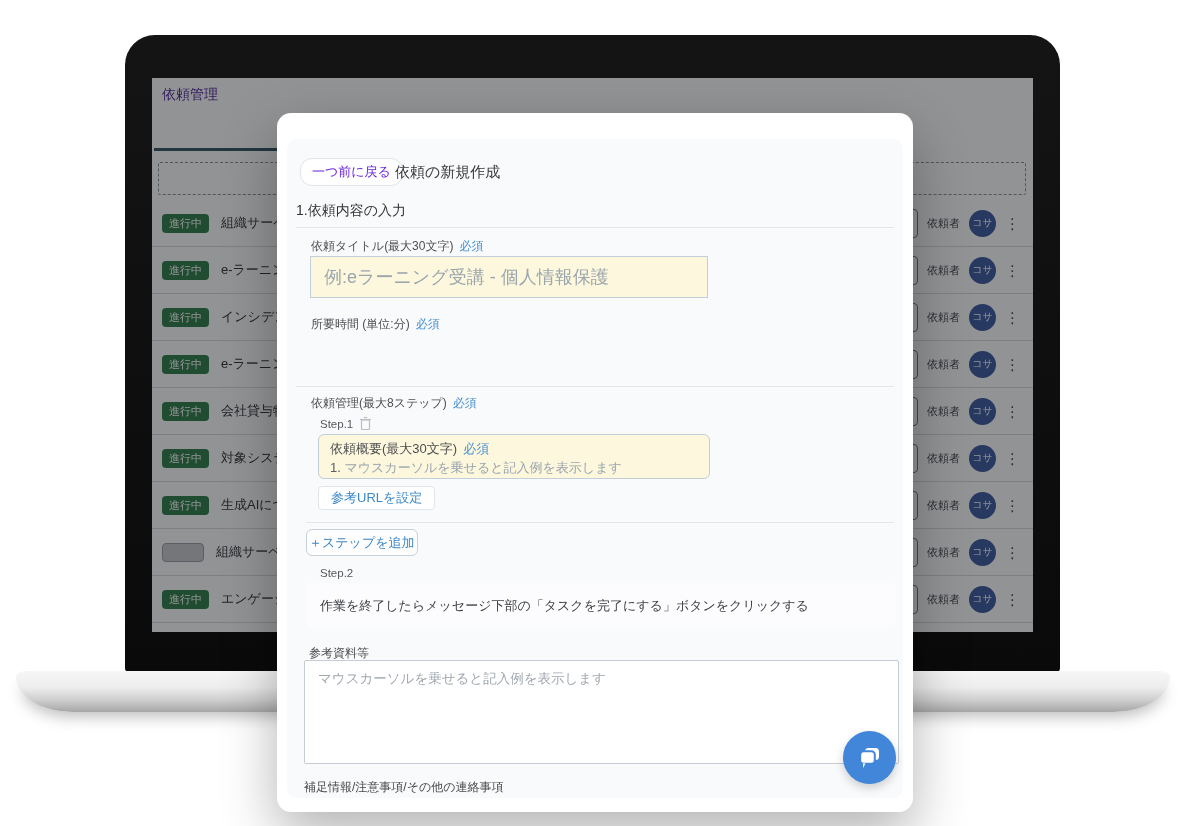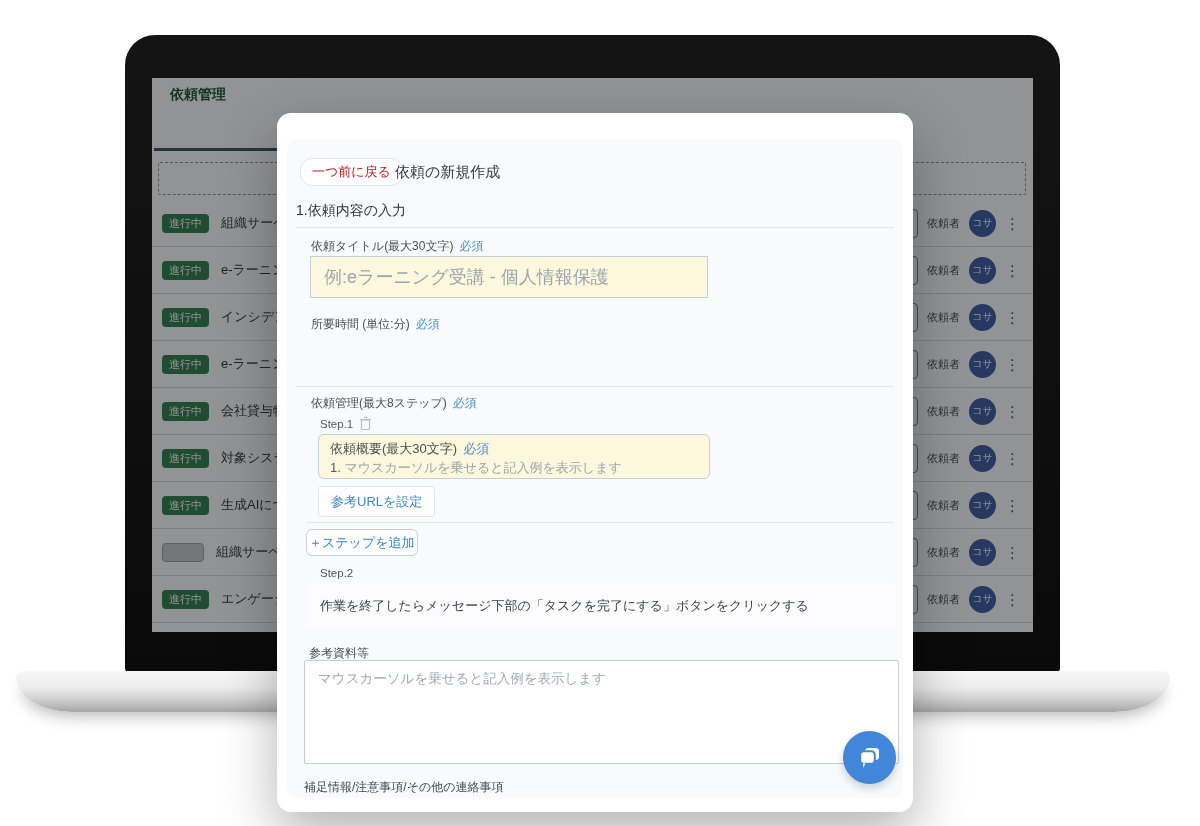--- a/index.html
+++ b/index.html
@@ -12,21 +12,21 @@
     background:linear-gradient(180deg,#141415,#0a0a0b); border-radius:30px 30px 4px 4px; }
   .screen { position:absolute; left:27px; top:43px; width:881px; height:554px;
     background:#ffffff; overflow:hidden; }
   .base { position:absolute; left:16px; top:671px; width:1154px; height:41px;
     background:linear-gradient(180deg,#f7f7f7 0%,#ededed 40%,#cfcfcf 70%,#a6a6a6 100%);
     border-radius:10px 10px 60px 60px / 6px 6px 38px 38px;
     box-shadow:0 10px 16px -6px rgba(0,0,0,0.28); }
 
   
   .app { position:absolute; inset:0; background:#ffffff; }
-  .app-title { position:absolute; left:18px; top:8px; font-size:14px; color:#14532d;font-weight:bold; }
+  .app-title { position:absolute; left:10px; top:8px; font-size:14px; color:#4c1d95; }
   .tab-underline { position:absolute; left:2px; top:70px; width:210px; height:3px; background:#33535f; }
   .dashed-box { position:absolute; left:6px; top:84px; width:868px; height:33px;
     border:1px dashed #8a8f94; border-radius:2px; }
   .rows { position:absolute; left:0; right:0; top:122px; }
   .row { height:47px; display:flex; align-items:center; padding:0 13px 0 10px;
     border-bottom:1px solid #d9dadc; background:#fff; }
   .badge { background:#2e7d46; color:#fff; font-size:11px; line-height:1;
     padding:4px 7px; border-radius:4px; min-width:42px; text-align:center; }
   .badge.muted { background:#c7cacd; border:1px solid #9aa0a6; color:#c7cacd; height:19px; }
   .row-title { margin-left:12px; font-size:13px; color:#2f3133; white-space:nowrap; }
@@ -37,21 +37,21 @@
     font-size:10px; display:flex; align-items:center; justify-content:center; flex:0 0 27px; }
   .kebab { margin-left:9px; color:#4a4d52; font-size:15px; line-height:1; }
   .dim { position:absolute; inset:0; background:rgba(18,20,24,0.46); }
 
   
   .modal { position:absolute; left:277px; top:113px; width:636px; height:699px;
     background:#ffffff; border-radius:14px; box-shadow:0 22px 55px rgba(0,0,0,0.30); }
   .panel { position:absolute; left:10px; top:26px; width:616px; height:659px;
     background:#f9fafb; border-radius:10px; }
   .back-btn { position:absolute; left:13px; top:19px; height:28px; padding:0 11px;
-    background:#fff; border:1px solid #e1e4e8; border-radius:12px; color:#b91c1c;
+    background:#fff; border:1px solid #e1e4e8; border-radius:12px; color:#6d28d9;
     font-size:13px; font-family:inherit; }
   .modal-title { position:absolute; left:108px; top:24px; font-size:15px; color:#38393b; }
   .section-title { position:absolute; left:9px; top:63px; font-size:14px; color:#333; }
   .hr { position:absolute; height:1px; background:#e4e6e9; }
   .hr1 { left:9px; right:9px; top:88px; }
   .hr2 { left:9px; right:9px; top:247px; }
   .hr3 { left:19px; right:9px; top:383px; }
   .flabel { position:absolute; font-size:12px; color:#4c4e50; }
   .req { color:#4a90d0; margin-left:6px;text-align:right; }
   .yinput { position:absolute; background:#fcf7dd; border:1px solid #c2ced9; border-radius:0;
@@ -65,21 +65,21 @@
   .step-label { position:absolute; font-size:11.5px; color:#55585c; display:flex; align-items:center; gap:6px; }
   .s1 { left:33px; top:277px; }
   .trash { width:13px; height:15px; display:inline-block; }
   .step1-box { position:absolute; left:31px; top:295px; width:392px; height:45px;
     background:#fcf7dd; border:1px solid #c2ced9; border-radius:6px; padding:5px 11px; }
   .step1-box .l1 { font-size:13px; color:#4c4e50; }
   .step1-box .l2 { font-size:13px; margin-top:1px; }
   .step1-box .pfx { color:#5a5d61; }
   .step1-box .ph { color:#9aa5ad; }
   .white-btn { position:absolute; background:#fff; border:1px solid #e1e4e8; border-radius:4px;
-    color:#3c87c4; font-size:13px; padding:0 12px; height:31px; font-family:inherit; }
+    color:#3c87c4; font-size:13px; padding:0 12px; height:24px; font-family:inherit; }
   .ref-url { left:31px; top:347px; }
   .add-step { position:absolute; left:19px; top:390px; height:27px; padding:0 2px;
     background:#fdfdfe; border:1px solid #c8d1d9; border-radius:6px; color:#3c87c4;
     font-size:13px; font-family:inherit; }
   .s2 { left:33px; top:428px;align-items:center; }
   .step2-box { position:absolute; left:19px; top:444px; right:7px; height:45px;
     background:#fcfcfe; border-radius:4px; display:flex; align-items:center; padding:0 14px; }
   .step2-text { font-size:13px; color:#3c3e41; }
   .lbl-ref { left:22px; top:506px; }
   .ref-textarea { position:absolute; left:17px; top:521px; width:595px; height:104px;

